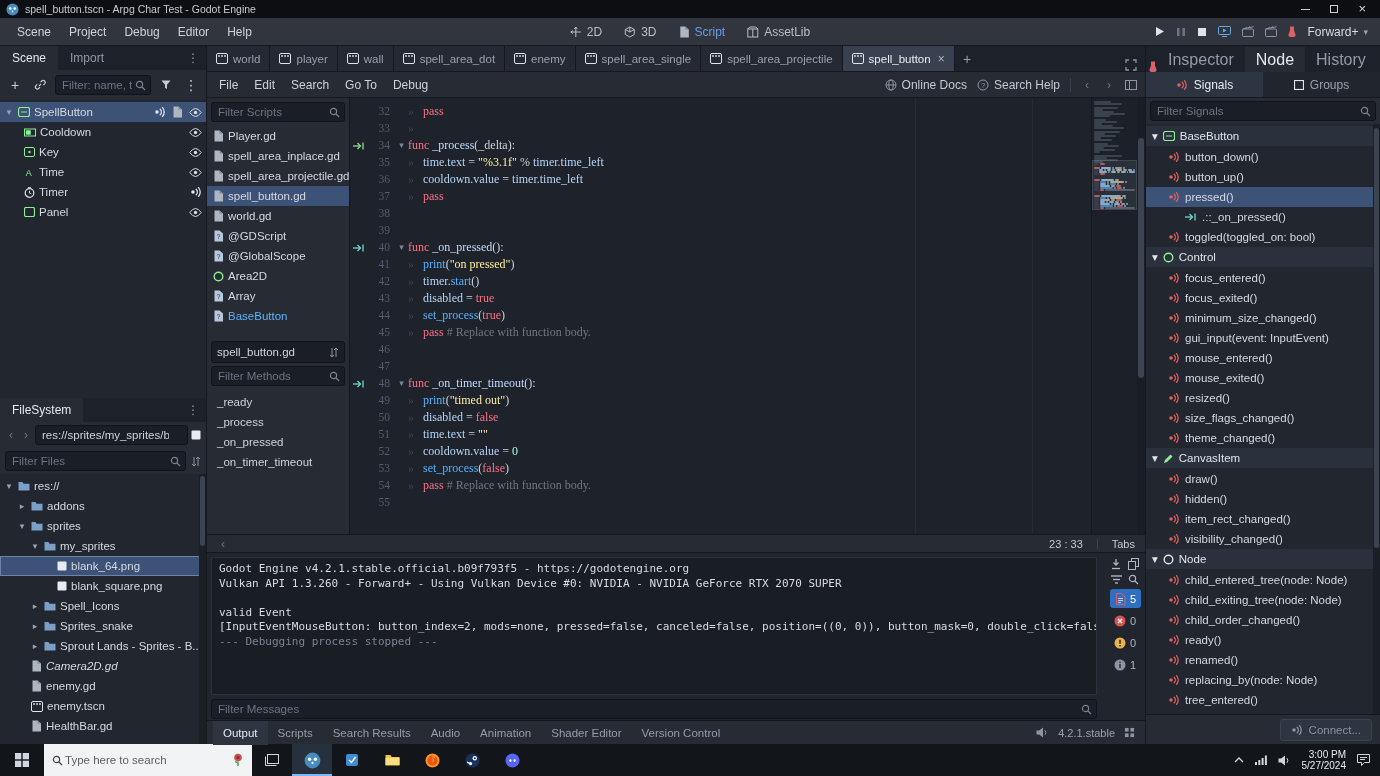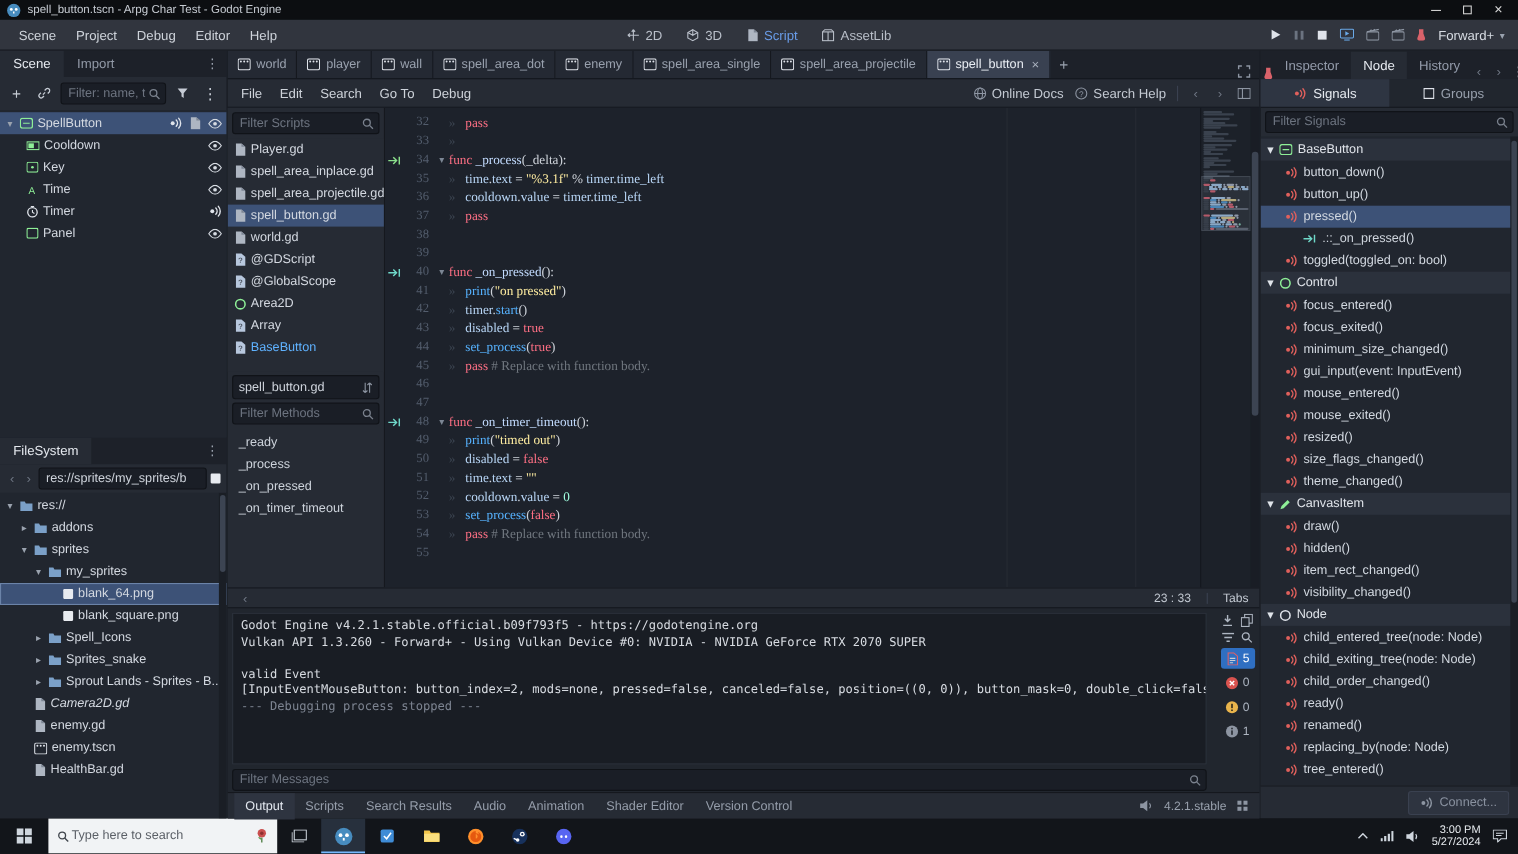--- a/index.html
+++ b/index.html
@@ -107,21 +107,21 @@
 .badge{display:flex;align-items:center;gap:4px;height:19px;padding:0 5px;border-radius:3px;font-size:11px;color:#aeb6c2}
 .badge.active{background:#2f6fc2;color:#fff}
 .filter-row{position:absolute;left:4px;right:48px;top:146px;height:20px;display:flex}
 .bottom-tabbar{position:absolute;left:0;right:0;bottom:0;height:24px;background:#262b34;border-top:1px solid #15181e;display:flex;align-items:center;padding:0 6px}
 .btab{padding:0 10px;height:24px;display:flex;align-items:center;color:#959daa;font-size:11.5px}
 .btab.active{color:#e4e9f0;background:#2e3440}
 .bt-right{margin-left:auto;display:flex;align-items:center;gap:9px;padding-right:4px;color:#98a0ac;font-size:11px}
 
 .right-dock{width:235px;background:#262b34;border-left:1px solid #15181e;display:flex;flex-direction:column;flex:none}
 .rd-tabbar{height:26px;background:#1d2129;display:flex;align-items:flex-end;padding-left:3px;flex:none}
-.rd-tab{padding:0 11px;height:25px;display:flex;align-items:center;color:#939baa;font-size:12px}
+.rd-tab{padding:0 11px;height:25px;display:flex;align-items:center;color:#939baa;font-size:16px}
 .rd-tab.active{background:#262b34;color:#e6eaf0}
 .rd-right{margin-left:auto;display:flex;align-items:center;gap:6px;padding-right:5px;color:#9aa2ae}
 .subtabs{height:26px;display:flex;align-items:stretch;background:#21262e;border-bottom:1px solid #15181e;flex:none}
 .subtab{flex:1;display:flex;align-items:center;justify-content:center;gap:6px;color:#98a0ad;font-size:12px}
 .subtab.active{background:#2e3542;color:#e6eaf0}
 .sig-filter{padding:3px 4px;flex:none}
 .sig-tree{flex:1;background:#21262f;overflow:hidden;position:relative;padding-top:2px}
 .cat-row{display:flex;align-items:center;gap:5px;height:20px;background:#2b313c;padding-left:6px;color:#e0e4ea;font-size:11.5px;margin-bottom:1px}
 .sig-row{display:flex;align-items:center;gap:5px;height:20px;padding-left:22px;color:#d3d9e1;font-size:11.5px;white-space:nowrap}
 .sig-row.sel{background:#3d5277}
@@ -418,20 +418,36 @@
         <span class="nav-arrow">›</span>
         <div class="input-wrap">
           <input value="res://sprites/my_sprites/bla" style="">
         </div>
         <span class="ic">
             <svg width="10" height="10" viewBox="0 0 10 10">
               <rect x=".5" y=".5" width="9" height="9" rx="1" fill="#e8ebf0"></rect>
             </svg>
           </span>
       </div>
+      <div class="fs-filter">
+        <div class="input-wrap">
+          <input placeholder="Filter Files" style="">
+          <span class="ic">
+              <svg width="11" height="11" viewBox="0 0 11 11">
+                <circle cx="4.5" cy="4.5" r="3.1" fill="none" stroke="currentColor" stroke-width="1.2"></circle>
+                <line x1="7" y1="7" x2="10" y2="10" stroke="currentColor" stroke-width="1.2"></line>
+              </svg>
+            </span>
+        </div>
+        <span class="ic c-mut">
+            <svg width="10" height="11" viewBox="0 0 10 11">
+              <path d="M3 1v9M3 10L1 8M3 10l2-2M7 10V1M7 1L5 3M7 1l2 2" stroke="currentColor" fill="none"></path>
+            </svg>
+          </span>
+      </div>
       <div class="fs-tree">
         <div class="vscroll">
             <div class="vthumb" style="top:2px;height:70px"></div>
           </div>
       <div class="row" style="padding-left: 4px;">
             <span class="caret">▾</span>
             <span class="ic ">
               <svg width="12" height="10" viewBox="0 0 12 10">
                 <path d="M.5 1h4l1 1.7h6V9.5H.5z" fill="#7ba0c8"></path>
               </svg>

